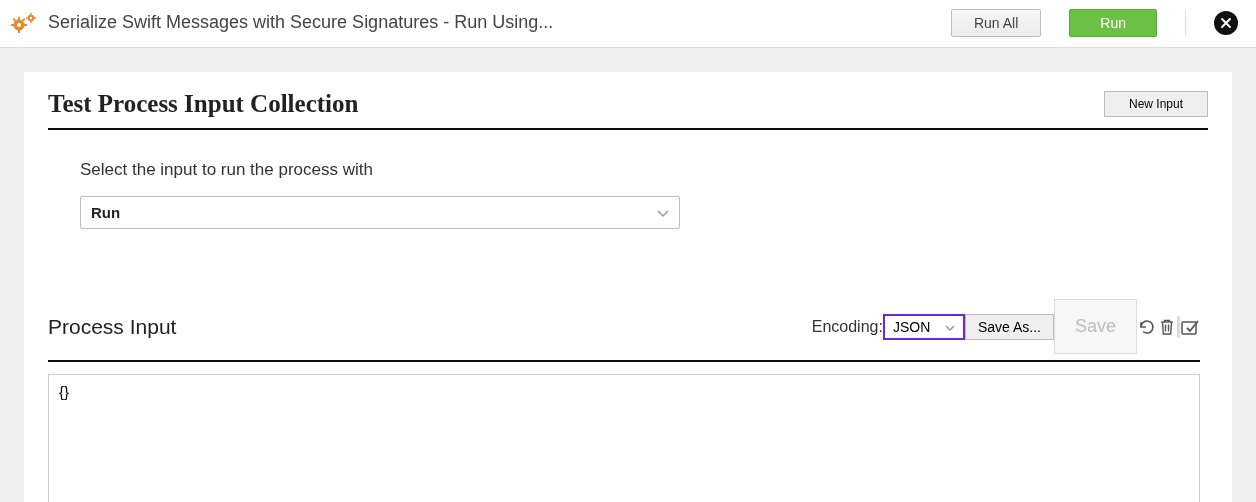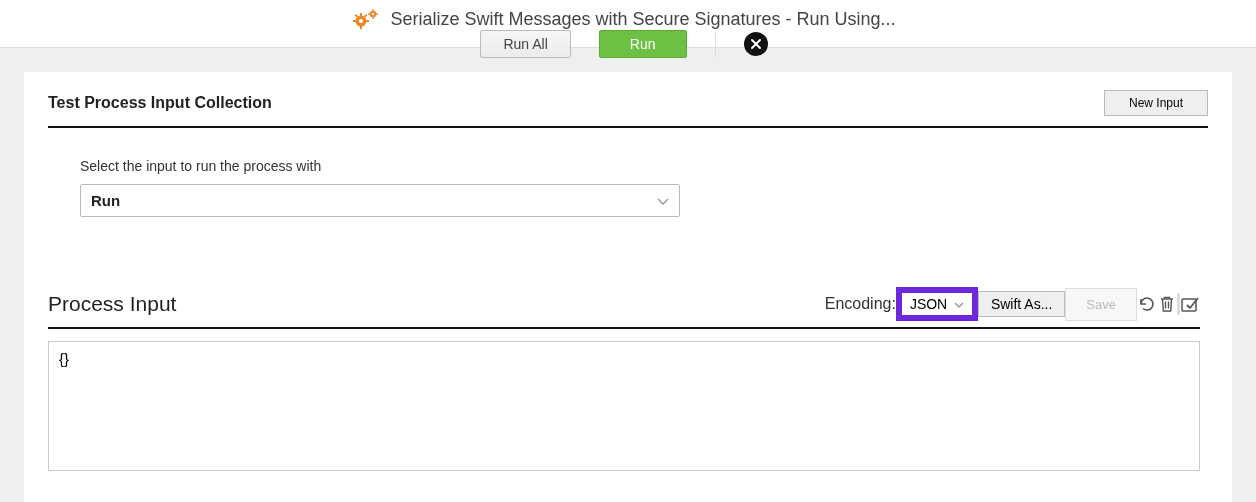--- a/index.html
+++ b/index.html
@@ -14,21 +14,20 @@
 
     
     .topbar {
       display: flex;
       align-items: center;
       justify-content: space-between;
       padding: 8px 18px 10px 10px;
       border-bottom: 1px solid #ddd;
       background: #fff;
       height: 48px;
-      flex-direction: column;
     }
     .topbar-left {
       display: flex;
       align-items: center;
       gap: 12px;
     }
     .gears-icon { width: 26px; height: 22px; position: relative; }
     .gears-icon svg { display: block; }
     .title {
       font-size: 18px;
@@ -85,40 +84,41 @@
       height: 100%;
     }
     .panel-header {
       display: flex;
       align-items: center;
       justify-content: space-between;
       border-bottom: 2px solid #111;
       padding-bottom: 10px;
     }
     .panel-title {
-      font-size: 16px;
+      font-size: 25px;
       font-weight: 600;
       color: #222;
+      font-family: Liberation Serif, serif;
     }
     .btn-newinput {
       background: #efefef;
       border: 1px solid #bbb;
       padding: 5px 24px;
       font-size: 12px;
       cursor: pointer;
       font-family: inherit;
     }
 
     .select-block {
       margin: 30px 0 0 32px;
     }
     .select-label {
-      font-size: 14px;
+      font-size: 17px;
       color: #333;
-      margin-bottom: 10px;
+      margin-bottom: 16px;
     }
     .select-box {
       width: 600px;
       border: 1px solid #bbb;
       border-radius: 2px;
       background: #fff;
       display: flex;
       align-items: center;
       justify-content: space-between;
       padding: 7px 10px;
@@ -165,43 +165,43 @@
     .pi-controls {
       display: flex;
       align-items: center;
     }
     .enc-label {
       font-size: 16px;
       color: #333;
     }
     .enc-select {
       width: 82px;
-      border: 6px solid #6d28d9;
+      border: 2px solid #6d28d9;
       background: #fff;
       display: flex;
       align-items: center;
       justify-content: space-between;
       padding: 3px 8px;
       font-size: 14px;
       cursor: pointer;
     }
     .btn-saveas {
       background: #efefef;
       border: 1px solid #bbb;
       padding: 4px 12px;
       font-size: 14px;
       cursor: pointer;
       font-family: inherit;
     }
     .btn-save {
       background: #f7f7f7;
       border: 1px solid #ddd;
       color: #bbb;
-      padding: 8px 20px;
-      font-size: 13px;
+      padding: 16px 20px;
+      font-size: 18px;
       cursor: default;
       font-family: inherit;
     }
     .icon-btn {
       width: 20px;
       height: 20px;
       display: flex;
       align-items: center;
       justify-content: center;
       cursor: pointer;
@@ -293,21 +293,21 @@
           <div class="pi-controls">
             <span class="enc-label">Encoding:</span>
             <div class="enc-select">
               <span>JSON</span>
               <span>
                 <svg width="10" height="7" viewBox="0 0 10 7">
                     <path d="M1 1 L5 5 L9 1" fill="none" stroke="#999" stroke-width="1.5"></path>
                   </svg>
               </span>
             </div>
-            <button class="btn-saveas">Swift As...</button>
+            <button class="btn-saveas">Save As...</button>
             <button class="btn-save">Save</button>
             <span class="icon-btn">
               <svg width="18" height="18" viewBox="0 0 18 18" fill="none" stroke="#555" stroke-width="1.6">
                 <path d="M3 9 a6 6 0 1 1 2 4.5"></path>
                 <path d="M3 4 L3 9 L8 9"></path>
               </svg>
             </span>
             <span class="icon-btn">
               <svg width="16" height="18" viewBox="0 0 16 18" fill="none" stroke="#555" stroke-width="1.4">
                 <path d="M2 4 H14"></path>

